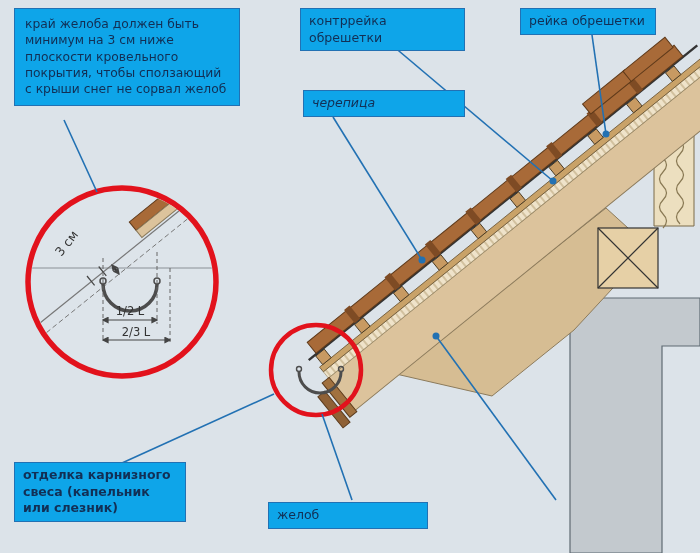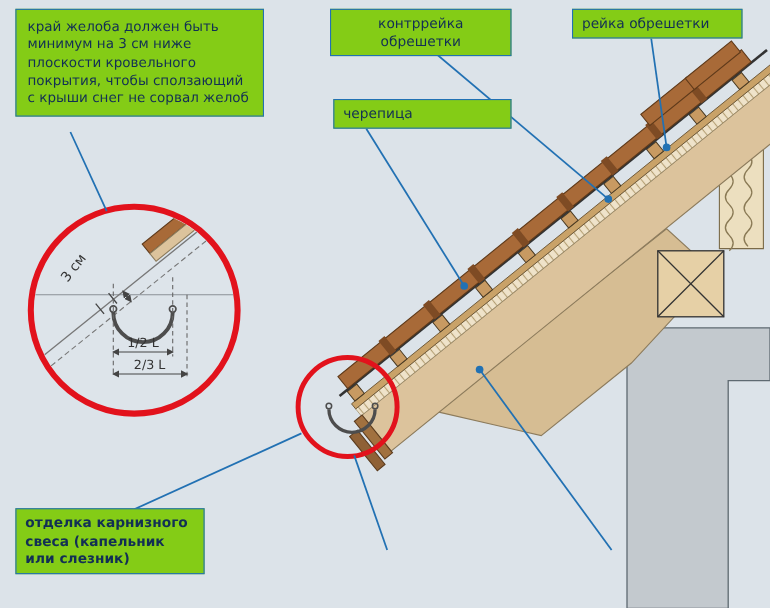--- a/index.html
+++ b/index.html
@@ -3,21 +3,21 @@
 <meta charset="utf-8">
 <style>
   html,body{margin:0;padding:0;}
   .stage{
     position:relative;width:700px;height:553px;
     background:#dce3e9;overflow:hidden;
     font-family:"DejaVu Sans",sans-serif;
   }
   .stage svg{position:absolute;left:0;top:0;}
   .callout{
-    position:absolute;background:#84cc16;border:1.6px solid #2271b3;
+    position:absolute;background:#0ea5e9;border:1.6px solid #2271b3;
     color:#122f55;font-size:12.5px;line-height:1.33;
     padding:4px 8px;box-sizing:border-box;
   }
   .callout--note{padding:7px 10px;font-size:12.3px;}
   svg text{font-family:"DejaVu Sans",sans-serif;fill:#333;}
 </style>
 </head>
 <body>
 
 <div class="stage">
@@ -166,22 +166,23 @@
     <g fill="#2271b3">
       <circle cx="553" cy="181" r="3.5"></circle>
       <circle cx="606" cy="134" r="3.5"></circle>
       <circle cx="422" cy="260" r="3.5"></circle>
       <circle cx="436" cy="336" r="3.5"></circle>
     </g>
   </svg>
 
   <div class="callout callout--note" style="left:14px;top:8px;width:226px;">край желоба должен быть минимум на 3 см ниже плоскости кровельного покрытия, чтобы сползающий с крыши снег не сорвал желоб</div>
 
-  <div class="callout" style="left:300px;top:8px;width:165px;text-align:center;">контррейка обрешетки</div>
+  <div class="callout" style="left:300px;top:8px;width:165px;">контррейка обрешетки</div>
 
-  <div class="callout" style="left:520px;top:8px;width:155px;">рейка обрешетки</div>
+  <div class="callout" style="left:520px;top:8px;width:136px;">рейка обрешетки</div>
 
-  <div class="callout" style="left:303px;top:90px;width:162px;">черепица</div>
+  <div class="callout" style="left:303px;top:90px;width:162px;font-style:italic;">черепица</div>
 
   <div class="callout" style="left:14px;top:462px;width:172px;font-weight:bold;">отделка карнизного свеса (капельник или слезник)</div>
 
+  <div class="callout" style="left:268px;top:502px;width:160px;">желоб</div>
 
 </div>
 
 </body></html>

